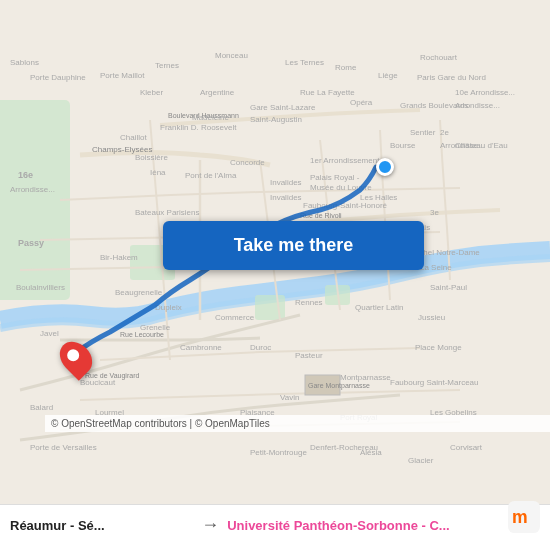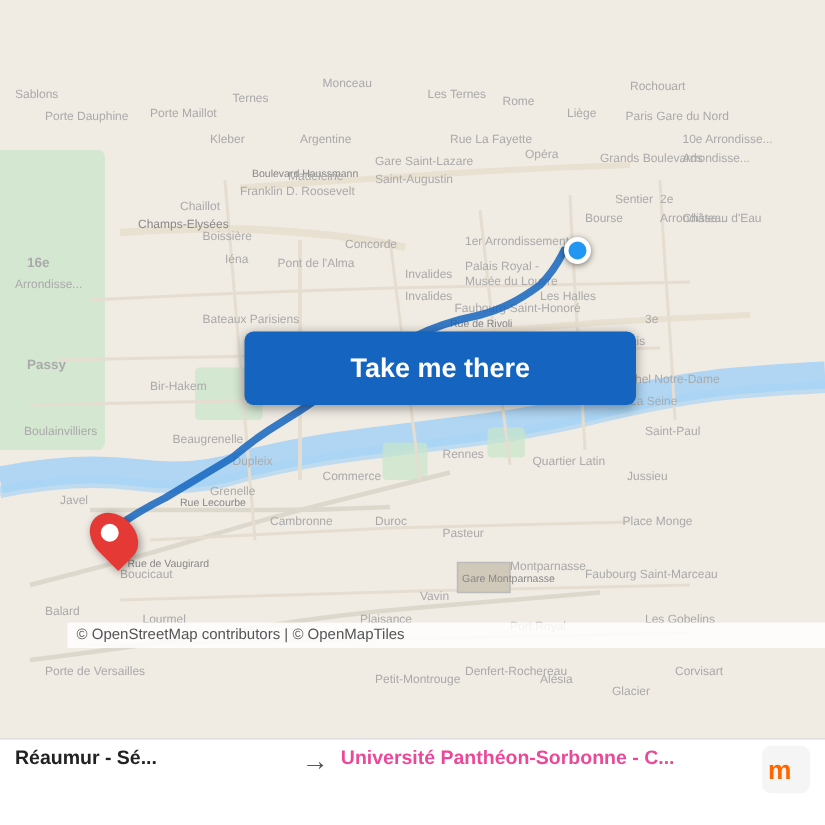--- a/index.html
+++ b/index.html
@@ -104,26 +104,26 @@
       z-index: 9;
       margin-left: 45px;
     }
 
     
     #bottom-bar {
       position: absolute;
       bottom: 0;
       left: 0;
       right: 0;
-      height: 58px;
+      height: 46px;
       background: white;
       border-top: 1px solid #ddd;
       display: flex;
-      align-items: flex-start;
-      padding: 4px 10px;
+      align-items: flex-end;
+      padding: 17px 10px;
       z-index: 20;
     }
 
     #origin-label {
       font-size: 13px;
       font-weight: bold;
       color: #222;
       flex: 1;
       text-overflow: ellipsis;
       overflow: hidden;

